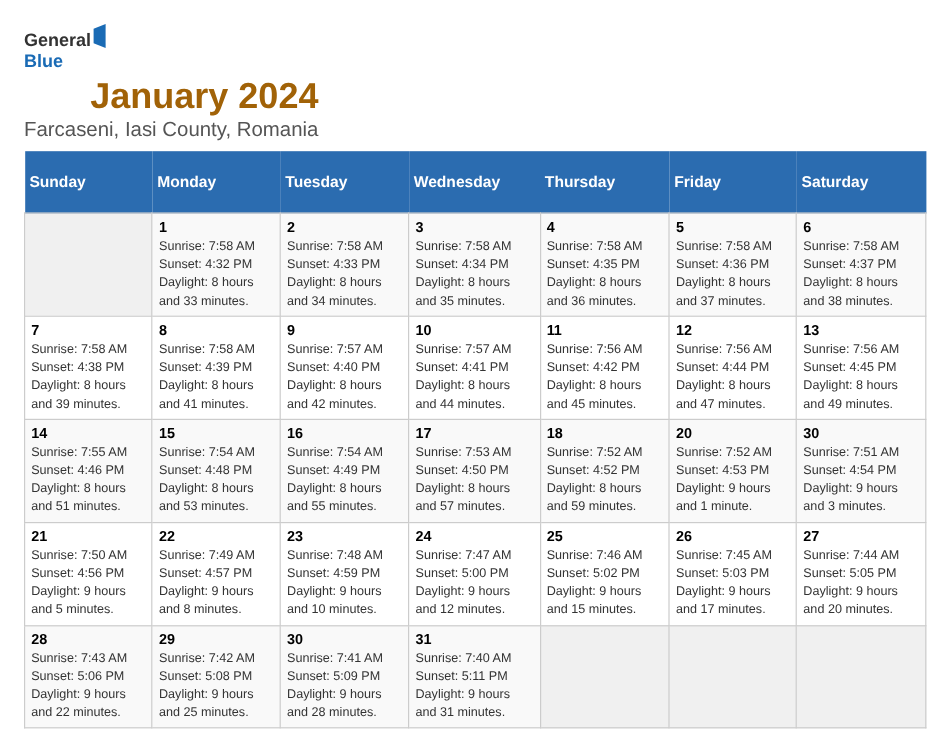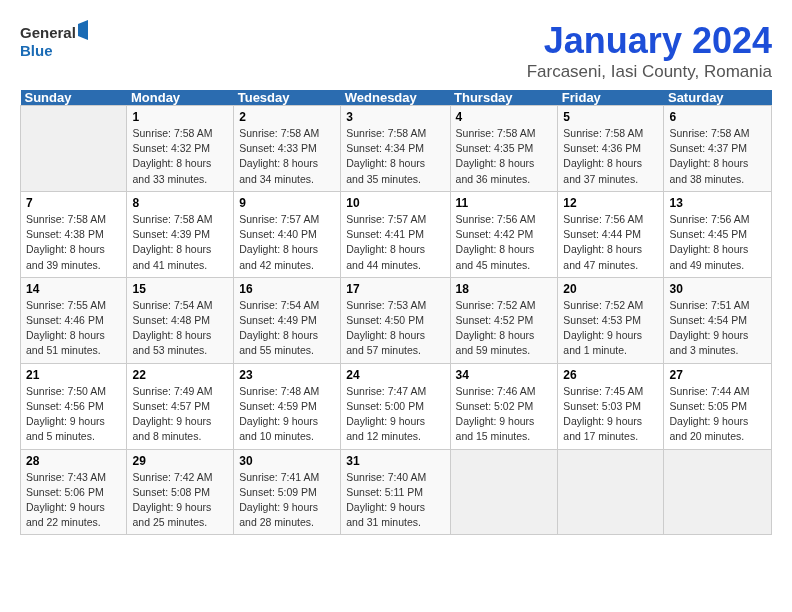--- a/index.html
+++ b/index.html
@@ -8,47 +8,48 @@
       background: #fff;
       width: 792px;
       min-height: 612px;
       padding: 20px;
     }
     .header {
       display: flex;
       justify-content: space-between;
       align-items: flex-start;
       margin-bottom: 8px;
+      flex-direction: column;
     }
     .logo {
       display: flex;
       align-items: center;
       gap: 4px;
     }
     .title-block {
       text-align: right;
     }
     .month-title {
-      font-size: 36px;
+      font-size: 30px;
       font-weight: bold;
-      color: #1d4ed8;
+      color: #a16207;
     }
     .subtitle {
       font-size: 17px;
       color: #555;
     }
     table {
       width: 100%;
       border-collapse: collapse;
       font-size: 11px;
     }
     thead tr th {
       background-color: #2b6cb0;
       color: #fff;
-      padding: 0 4px;
+      padding: 18px 4px;
       text-align: left;
       font-size: 13px;
       font-weight: bold;
     }
     tbody tr td {
       border: 1px solid #ccc;
       padding: 4px 5px;
       vertical-align: top;
       width: 113px;
       min-height: 80px;
@@ -200,21 +201,21 @@
         </td>
         <td>
           <span class="day-num">23</span>
           <div class="day-info">Sunrise: 7:48 AM<br>Sunset: 4:59 PM<br>Daylight: 9 hours<br>and 10 minutes.</div>
         </td>
         <td>
           <span class="day-num">24</span>
           <div class="day-info">Sunrise: 7:47 AM<br>Sunset: 5:00 PM<br>Daylight: 9 hours<br>and 12 minutes.</div>
         </td>
         <td>
-          <span class="day-num">34</span>
+          <span class="day-num">25</span>
           <div class="day-info">Sunrise: 7:46 AM<br>Sunset: 5:02 PM<br>Daylight: 9 hours<br>and 15 minutes.</div>
         </td>
         <td>
           <span class="day-num">26</span>
           <div class="day-info">Sunrise: 7:45 AM<br>Sunset: 5:03 PM<br>Daylight: 9 hours<br>and 17 minutes.</div>
         </td>
         <td>
           <span class="day-num">27</span>
           <div class="day-info">Sunrise: 7:44 AM<br>Sunset: 5:05 PM<br>Daylight: 9 hours<br>and 20 minutes.</div>
         </td>

